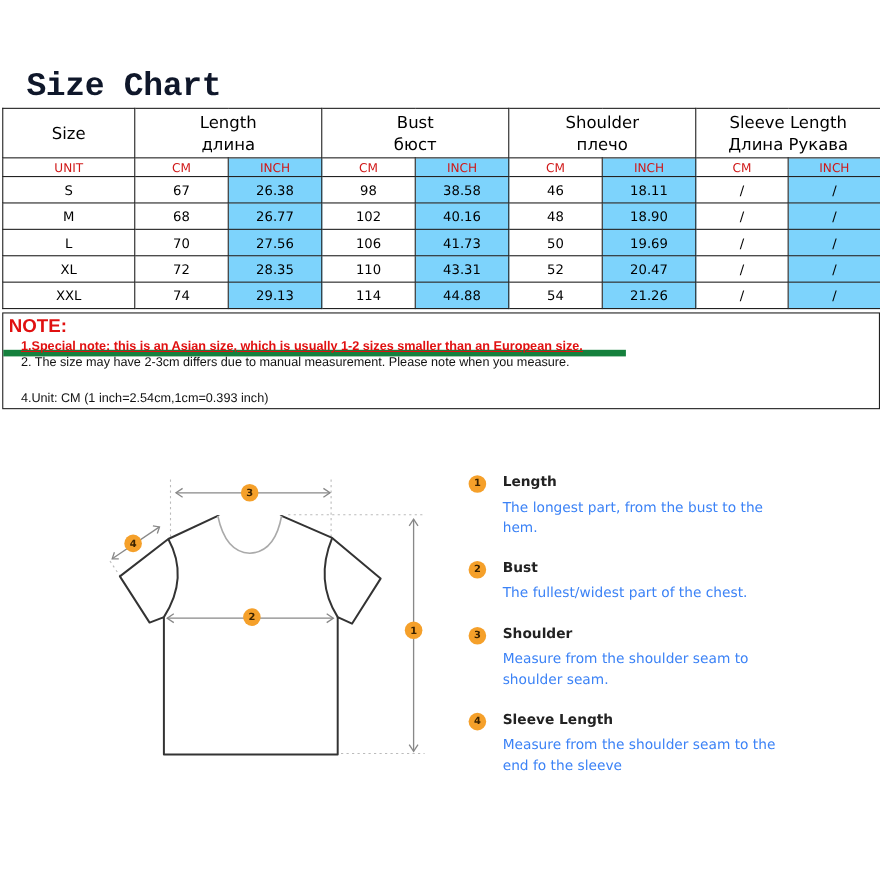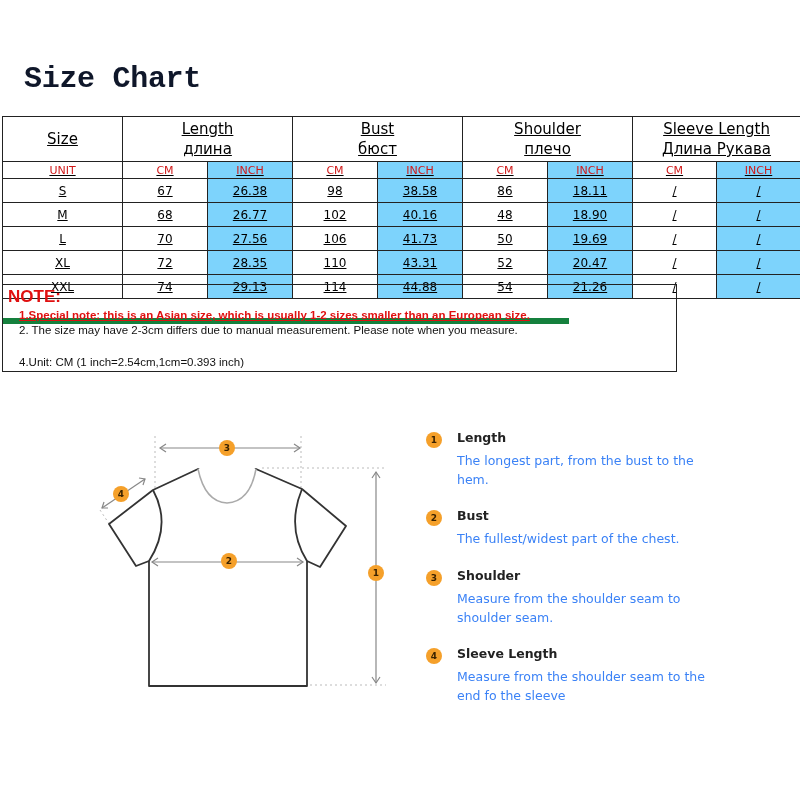--- a/index.html
+++ b/index.html
@@ -1,23 +1,23 @@
 <!DOCTYPE html>
 <html><head>
 <meta charset="utf-8">
 <style>
   * { box-sizing: border-box; margin: 0; padding: 0; }
   body { width: 800px; height: 800px; background: #ffffff; position: relative; overflow: hidden; font-family: "DejaVu Sans", sans-serif; color: #000; }
   .title { position: absolute; left: 24px; top: 62px; font-family: Liberation Mono, monospace; font-weight: bold; font-size: 30px; color: #0f172a; letter-spacing: -0.3px; }
-  table.sc { position: absolute; left: 2px; top: 116px; width: 798px; border-collapse: collapse; table-layout: fixed; text-decoration: underline; }
+  table.sc { position: absolute; left: 2px; top: 98px; width: 798px; border-collapse: collapse; table-layout: fixed; }
   table.sc td { border: 1px solid #222; text-align: center; font-size: 12px; height: 24px; }
   table.sc tr.h td { height: 45px; font-size: 15px; line-height: 20px; }
   table.sc tr.u td { height: 17px; font-size: 11px; color: #d01818; }
   table.sc td.g { background: #7dd3fc; }
-  .notes { position: absolute; left: 2px; top: 284px; width: 675px; height: 88px; border: 1px solid #222; font-family: "Liberation Sans", sans-serif; }
+  .notes { position: absolute; left: 2px; top: 284px; width: 798px; height: 88px; border: 1px solid #222; font-family: "Liberation Sans", sans-serif; }
   .notes .nt { position: absolute; left: 5px; top: 2px; font-weight: bold; font-size: 17px; color: #e01010; }
   .notes .n1 { position: absolute; left: 0; top: 24px; width: 566px; padding-left: 16px; font-weight: bold; font-size: 11.5px; color: #e01010; text-decoration: underline; border-bottom: 6px solid #15803d; height: 15px; line-height: 13px; }
   .notes .nl { position: absolute; left: 16px; font-size: 11.5px; color: #111; text-align: right; }
   .diagram { position: absolute; left: 90px; top: 420px; width: 320px; height: 280px; }
   .legend { position: absolute; left: 426px; top: 428px; width: 300px; font-family: "DejaVu Sans", sans-serif; }
   .li { position: absolute; left: 0; }
   .badge { position: absolute; left: 0; top: 2px; width: 16px; height: 16px; border-radius: 50%; background: #f5a02a; color: #3a2200; font-size: 9px; font-weight: bold; text-align: center; line-height: 16px; }
   .lh { position: absolute; left: 31px; top: 0; font-size: 12.5px; font-weight: bold; color: #222; white-space: nowrap; }
   .ld { position: absolute; left: 31px; top: 21px; width: 250px; font-size: 12.5px; color: #3b82f6; line-height: 19px; }
 </style>
@@ -68,21 +68,21 @@
     <td class="g">INCH</td>
     <td>CM</td>
     <td class="g">INCH</td>
   </tr>
   <tr>
     <td>S</td>
         <td>67</td>
         <td class="g">26.38</td>
         <td>98</td>
         <td class="g">38.58</td>
-        <td>86</td>
+        <td>46</td>
         <td class="g">18.11</td>
         <td>/</td>
         <td class="g">/</td>
   </tr>
   <tr>
     <td>M</td>
         <td>68</td>
         <td class="g">26.77</td>
         <td>102</td>
         <td class="g">40.16</td>

